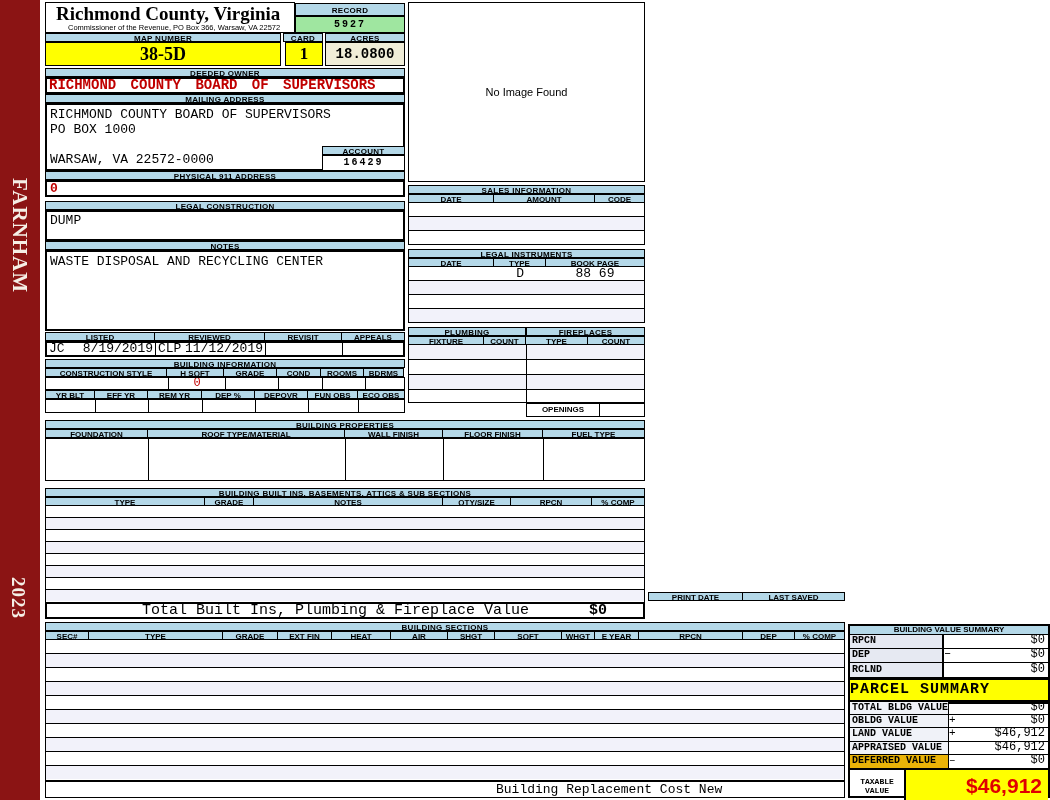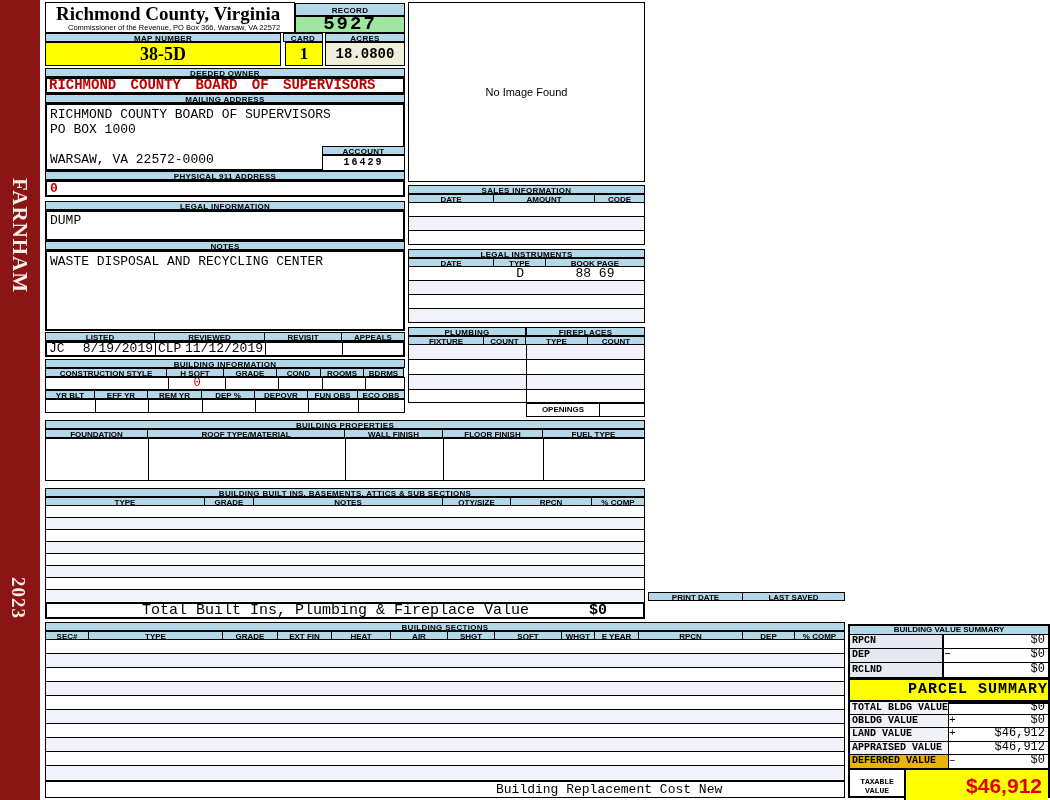--- a/index.html
+++ b/index.html
@@ -42,21 +42,21 @@
     <div class="vtext" style="top:178px;font-size:21px;">FARNHAM</div>
     <div class="vtext" style="top:577px;font-size:19px;">2023</div>
   </div>
 
   <div class="abs" style="left:45px;top:2px;width:250px;height:31px;border:1px solid #000;padding-left:10px;">
     <div style="font:bold 19px 'Liberation Serif',serif;line-height:21px;">Richmond County, Virginia</div>
     <div style="font:7.5px 'Liberation Sans',sans-serif;line-height:8px;margin-left:12px;">Commissioner of the Revenue, PO Box 366, Warsaw, VA 22572</div>
   </div>
 
   <div class="abs bar" style="left:295px;top:3px;width:110px;height:13px;line-height:11px;">RECORD</div>
-  <div class="abs mono" style="left:295px;top:16px;width:110px;height:17px;border:1px solid #000;background:#9FE6A0;font-weight:bold;font-size:19px;text-align:center;line-height:15px;letter-spacing:2px;">5927</div>
+  <div class="abs mono" style="left:295px;top:16px;width:110px;height:17px;border:1px solid #000;background:#9FE6A0;font-weight:bold;font-size:10px;text-align:center;line-height:15px;letter-spacing:2px;">5927</div>
 
   <div class="abs bar" style="left:45px;top:33px;width:236px;height:9px;">MAP NUMBER</div>
   <div class="abs bar" style="left:283px;top:33px;width:40px;height:9px;">CARD</div>
   <div class="abs bar" style="left:325px;top:33px;width:80px;height:9px;">ACRES</div>
 
   <div class="abs" style="left:45px;top:42px;width:236px;height:24px;border:1px solid #000;background:#FFFF00;font:bold 18px 'Liberation Serif',serif;text-align:center;line-height:22px;">38-5D</div>
   <div class="abs" style="left:285px;top:42px;width:38px;height:24px;border:1px solid #000;background:#FFFF00;font:bold 17px 'Liberation Serif',serif;text-align:center;line-height:22px;">1</div>
   <div class="abs mono" style="left:325px;top:42px;width:80px;height:24px;border:1px solid #000;background:#F0EDD8;font-weight:bold;font-size:14px;text-align:center;line-height:22px;">18.0800</div>
 
   <div class="abs bar" style="left:45px;top:68px;width:360px;height:9px;">DEEDED OWNER</div>
@@ -68,21 +68,21 @@
     <div>PO BOX  1000</div>
     <div style="height:15px;"></div>
     <div>WARSAW, VA 22572-0000</div>
   </div>
   <div class="abs bar" style="left:322px;top:146px;width:83px;height:9px;">ACCOUNT</div>
   <div class="abs mono" style="left:322px;top:155px;width:83px;height:16px;border:1px solid #000;background:#fff;font-weight:bold;font-size:10px;text-align:center;line-height:14px;letter-spacing:2px;">16429</div>
 
   <div class="abs bar" style="left:45px;top:171px;width:360px;height:9px;">PHYSICAL 911 ADDRESS</div>
   <div class="abs box red" style="left:45px;top:180px;width:360px;height:17px;font-size:13px;line-height:13px;padding-left:3px;">0</div>
 
-  <div class="abs bar" style="left:45px;top:201px;width:360px;height:9px;">LEGAL INFORMATION</div>
+  <div class="abs bar" style="left:45px;top:201px;width:360px;height:9px;">LEGAL CONSTRUCTION</div>
   <div class="abs box" style="left:45px;top:210px;width:360px;height:31px;padding:1px 0 0 3px;">DUMP</div>
 
   <div class="abs bar" style="left:45px;top:241px;width:360px;height:9px;">NOTES</div>
   <div class="abs box" style="left:45px;top:250px;width:360px;height:81px;padding:2px 0 0 3px;">WASTE DISPOSAL AND RECYCLING CENTER</div>
 
   <div class="abs hrow" style="left:45px;top:332px;width:360px;height:9px;">
     <div class="hc" style="width:110px;">LISTED</div>
     <div class="hc" style="width:110px;">REVIEWED</div>
     <div class="hc" style="width:77px;">REVISIT</div>
     <div class="hc" style="width:63px;">APPEALS</div>
@@ -294,21 +294,21 @@
     <div class="r" style="height:13px;"></div>
     <div class="r" style="height:13px;"></div>
     <div class="r" style="height:13px;"></div>
     <div class="r" style="height:13px;"></div>
     <div class="r" style="height:13px;"></div>
     <div class="r" style="height:13px;"></div>
   </div>
   <div class="abs mono" style="left:45px;top:781px;width:800px;height:17px;border:1px solid #000;background:#fff;font-size:13px;line-height:15px;padding-left:450px;box-sizing:border-box;">Building Replacement Cost New</div>
 
   <div class="abs" style="left:848px;top:678px;width:202px;height:120px;border:2px solid #000;">
-    <div class="mono" style="background:#FFFF00;border-bottom:2px solid #000;font-weight:bold;font-size:15px;letter-spacing:1px;text-align:right;line-height:20px;height:20px;">PARCEL SUMMARY</div>
+    <div class="mono" style="background:#FFFF00;border-bottom:2px solid #000;font-weight:bold;font-size:15px;letter-spacing:1px;text-align:left;line-height:20px;height:20px;">PARCEL SUMMARY</div>
     <div style="display:flex;height:12px;border-bottom:1px solid #000;">
       <span class="mono" style="width:99px;background:#F0F2F8;border-right:1px solid #000;font-weight:bold;font-size:10px;line-height:11px;padding-left:2px;box-sizing:border-box;">TOTAL BLDG VALUE</span>
       <span class="mono" style="width:12px;font-size:11px;line-height:10px;"></span>
       <span class="mono" style="flex:1;text-align:right;font-size:12px;line-height:10px;padding-right:3px;">$0</span>
     </div>
     <div style="display:flex;height:12px;border-bottom:1px solid #000;">
       <span class="mono" style="width:99px;background:#F0F2F8;border-right:1px solid #000;font-weight:bold;font-size:10px;line-height:11px;padding-left:2px;box-sizing:border-box;">OBLDG VALUE</span>
       <span class="mono" style="width:12px;font-size:11px;line-height:10px;">+</span>
       <span class="mono" style="flex:1;text-align:right;font-size:12px;line-height:10px;padding-right:3px;">$0</span>
     </div>

